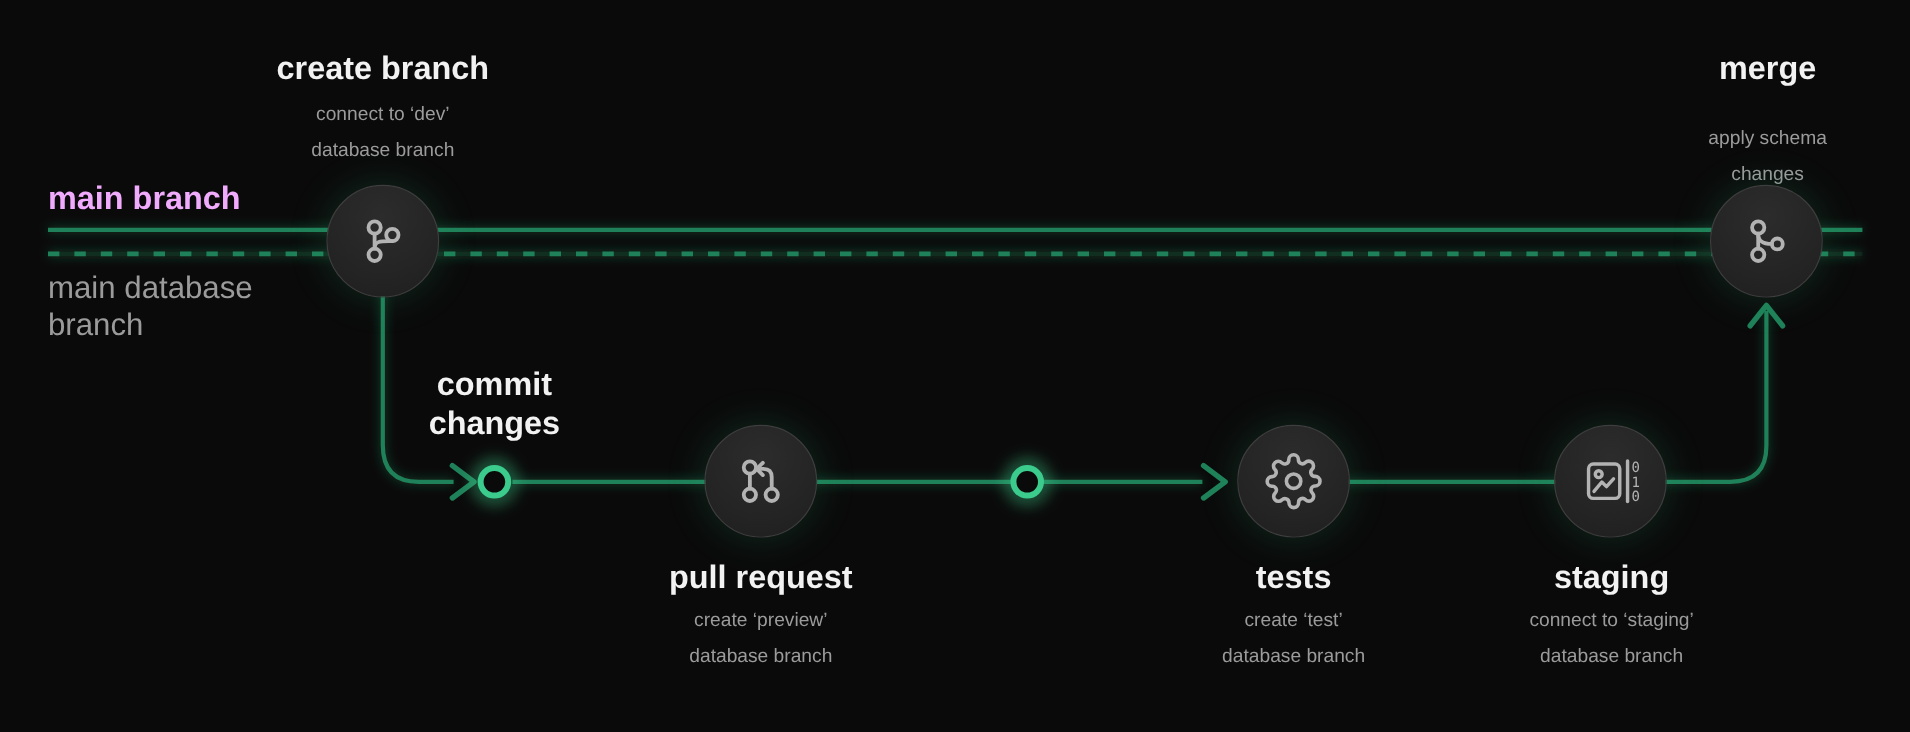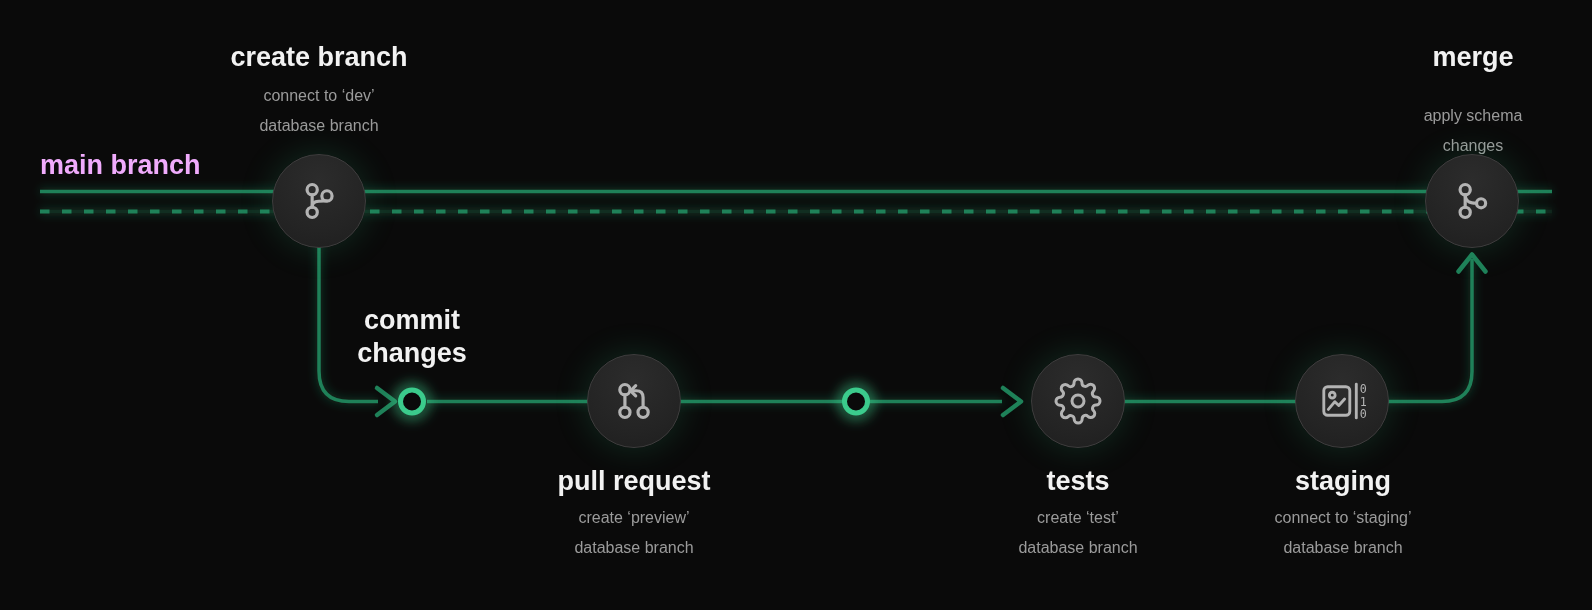--- a/index.html
+++ b/index.html
@@ -76,20 +76,24 @@
     <path d="M1458.5 271.5 L1472 254.5 L1485.5 271.5" fill="none" stroke="#1f8159" stroke-width="4.5" stroke-linecap="round" stroke-linejoin="round"></path>
 
     <circle cx="412" cy="401.5" r="14" fill="none" stroke="rgba(62,207,142,0.5)" stroke-width="10" filter="url(#softer)"></circle>
     <circle cx="412" cy="401.5" r="11.5" fill="#0a0a0a" stroke="#3bcb8c" stroke-width="5"></circle>
 
     <circle cx="856" cy="401.5" r="14" fill="none" stroke="rgba(62,207,142,0.5)" stroke-width="10" filter="url(#softer)"></circle>
     <circle cx="856" cy="401.5" r="11.5" fill="#0a0a0a" stroke="#3bcb8c" stroke-width="5"></circle>
   </svg>
 
   <div class="lane-title" style="left:40px;top:150px;">main branch</div>
+  <div class="lane-sub" style="left:40px;top:224px;">
+    <div class="l">main database</div>
+    <div class="l">branch</div>
+  </div>
 
   <div class="title" style="left:319px;top:40px;">create branch</div>
   <div class="sub" style="left:319px;top:81px;">
     <div class="l">connect to ‘dev’</div>
     <div class="l">database branch</div>
   </div>
   <div class="node" style="left:272px;top:154px;">
     <svg width="50" height="50" viewBox="0 0 44 44" fill="none" stroke="#b3b3b3" stroke-width="2.8" stroke-linecap="round">
       <circle cx="16" cy="12" r="4.5"></circle>
       <circle cx="29" cy="17.5" r="4.5"></circle>

